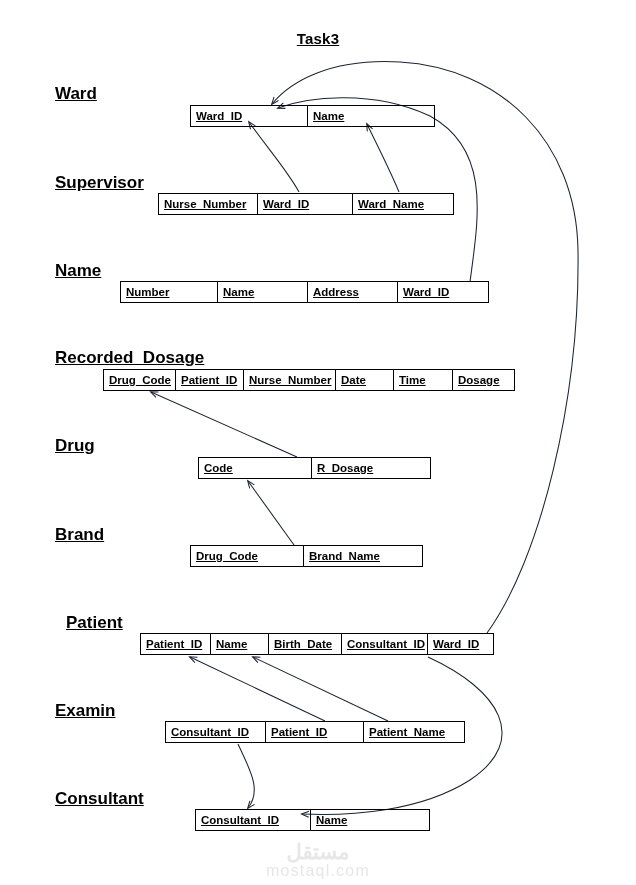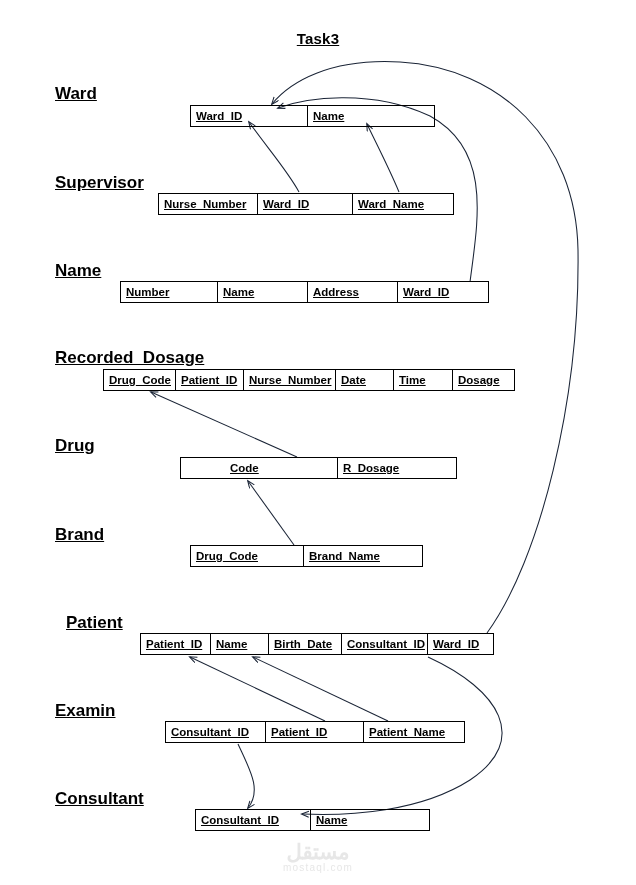--- a/index.html
+++ b/index.html
@@ -90,21 +90,21 @@
     user-select: none;
   }
   .watermark.ar {
     top: 840px;
     font-size: 21px;
     font-weight: bold;
     letter-spacing: 1px;
   }
   .watermark.en {
     top: 862px;
-    font-size: 10px;
+    font-size: 16px;
     letter-spacing: 1.2px;
   }
 </style>
 </head>
 <body>
 
 <div id="page">
 
   <div class="watermark ar">مستقل</div>
   <div class="watermark en">mostaql.com</div>
@@ -183,21 +183,21 @@
           <span class="fname">Date</span>
         </div>
         <div class="rel-cell pk" style="width: 59px;">
           <span class="fname">Time</span>
         </div>
         <div class="rel-cell" style="width: 61px;">
           <span class="fname">Dosage</span>
         </div>
       </div>
       <div class="rel-label" style="left: 55px; top: 436px;">Drug</div>
-      <div class="rel-table" style="left: 180px; top: 457px; padding-left: 44px;">
+      <div class="rel-table" style="left: 198px; top: 457px;">
         <div class="rel-cell pk" style="width: 113px;">
           <span class="fname">Code</span>
         </div>
         <div class="rel-cell" style="width: 118px;">
           <span class="fname">R_Dosage</span>
         </div>
       </div>
       <div class="rel-label" style="left: 55px; top: 525px;">Brand</div>
       <div class="rel-table" style="left: 190px; top: 545px;">
         <div class="rel-cell pk" style="width: 113px;">

